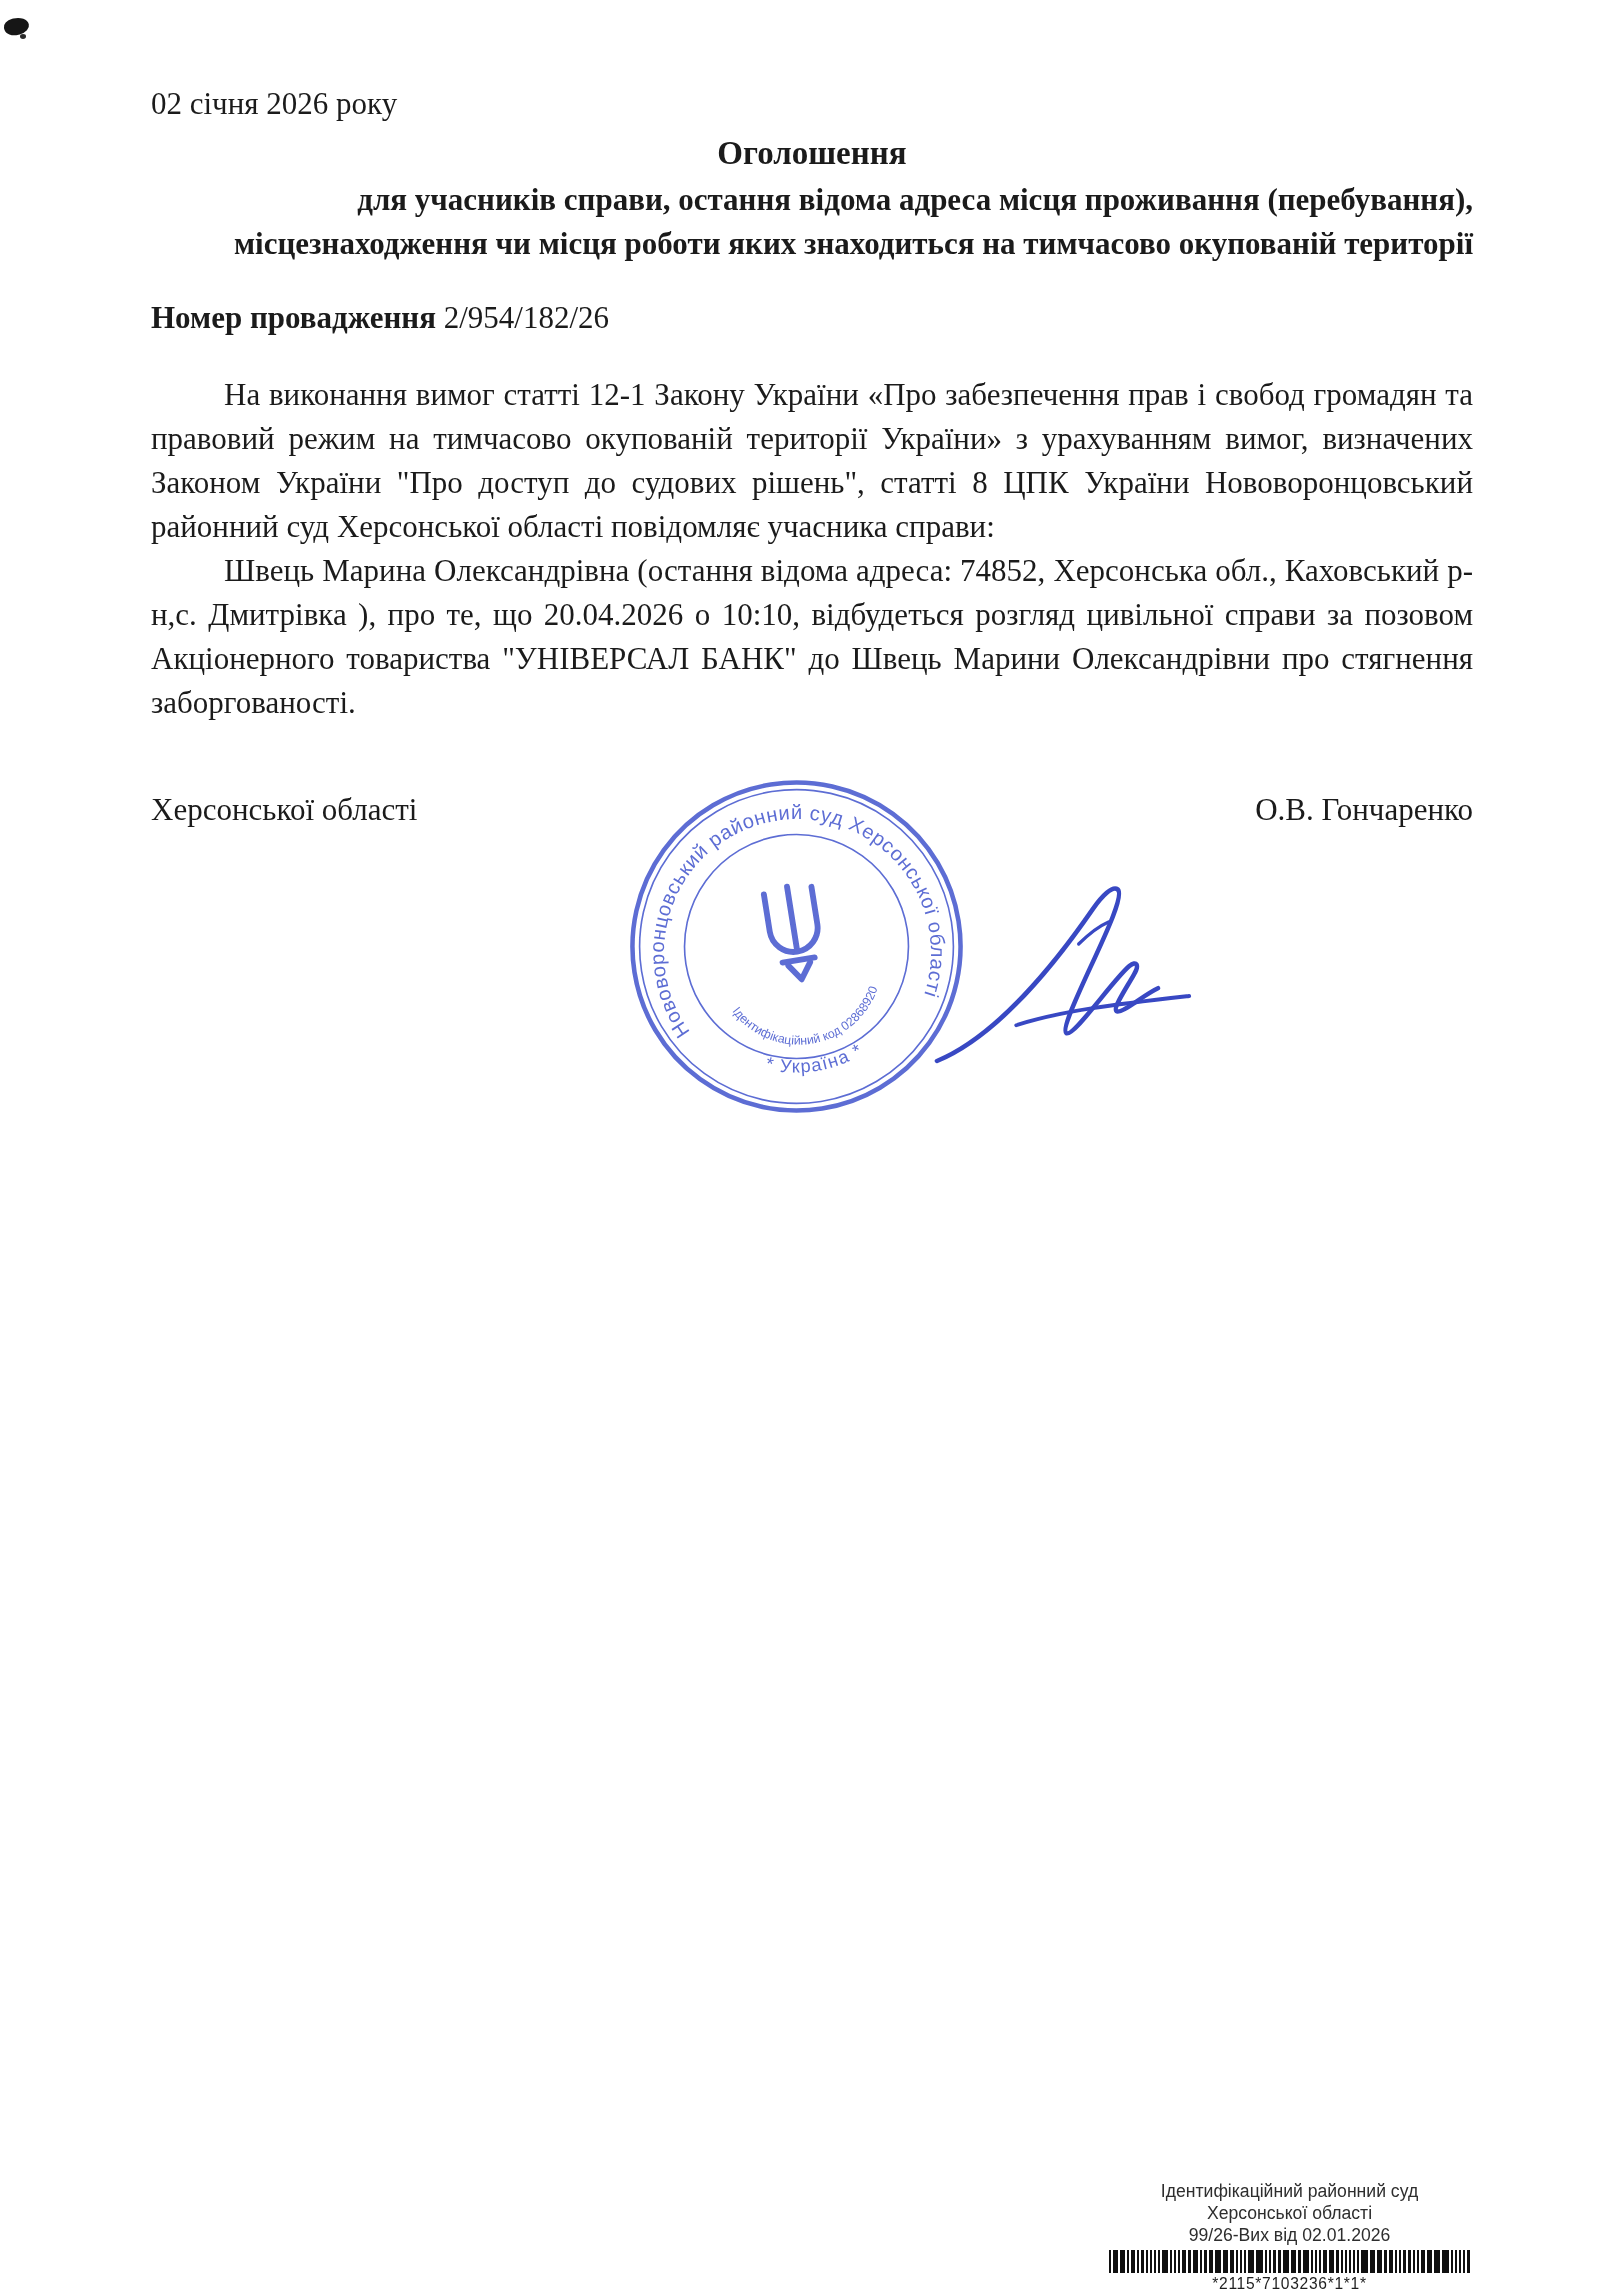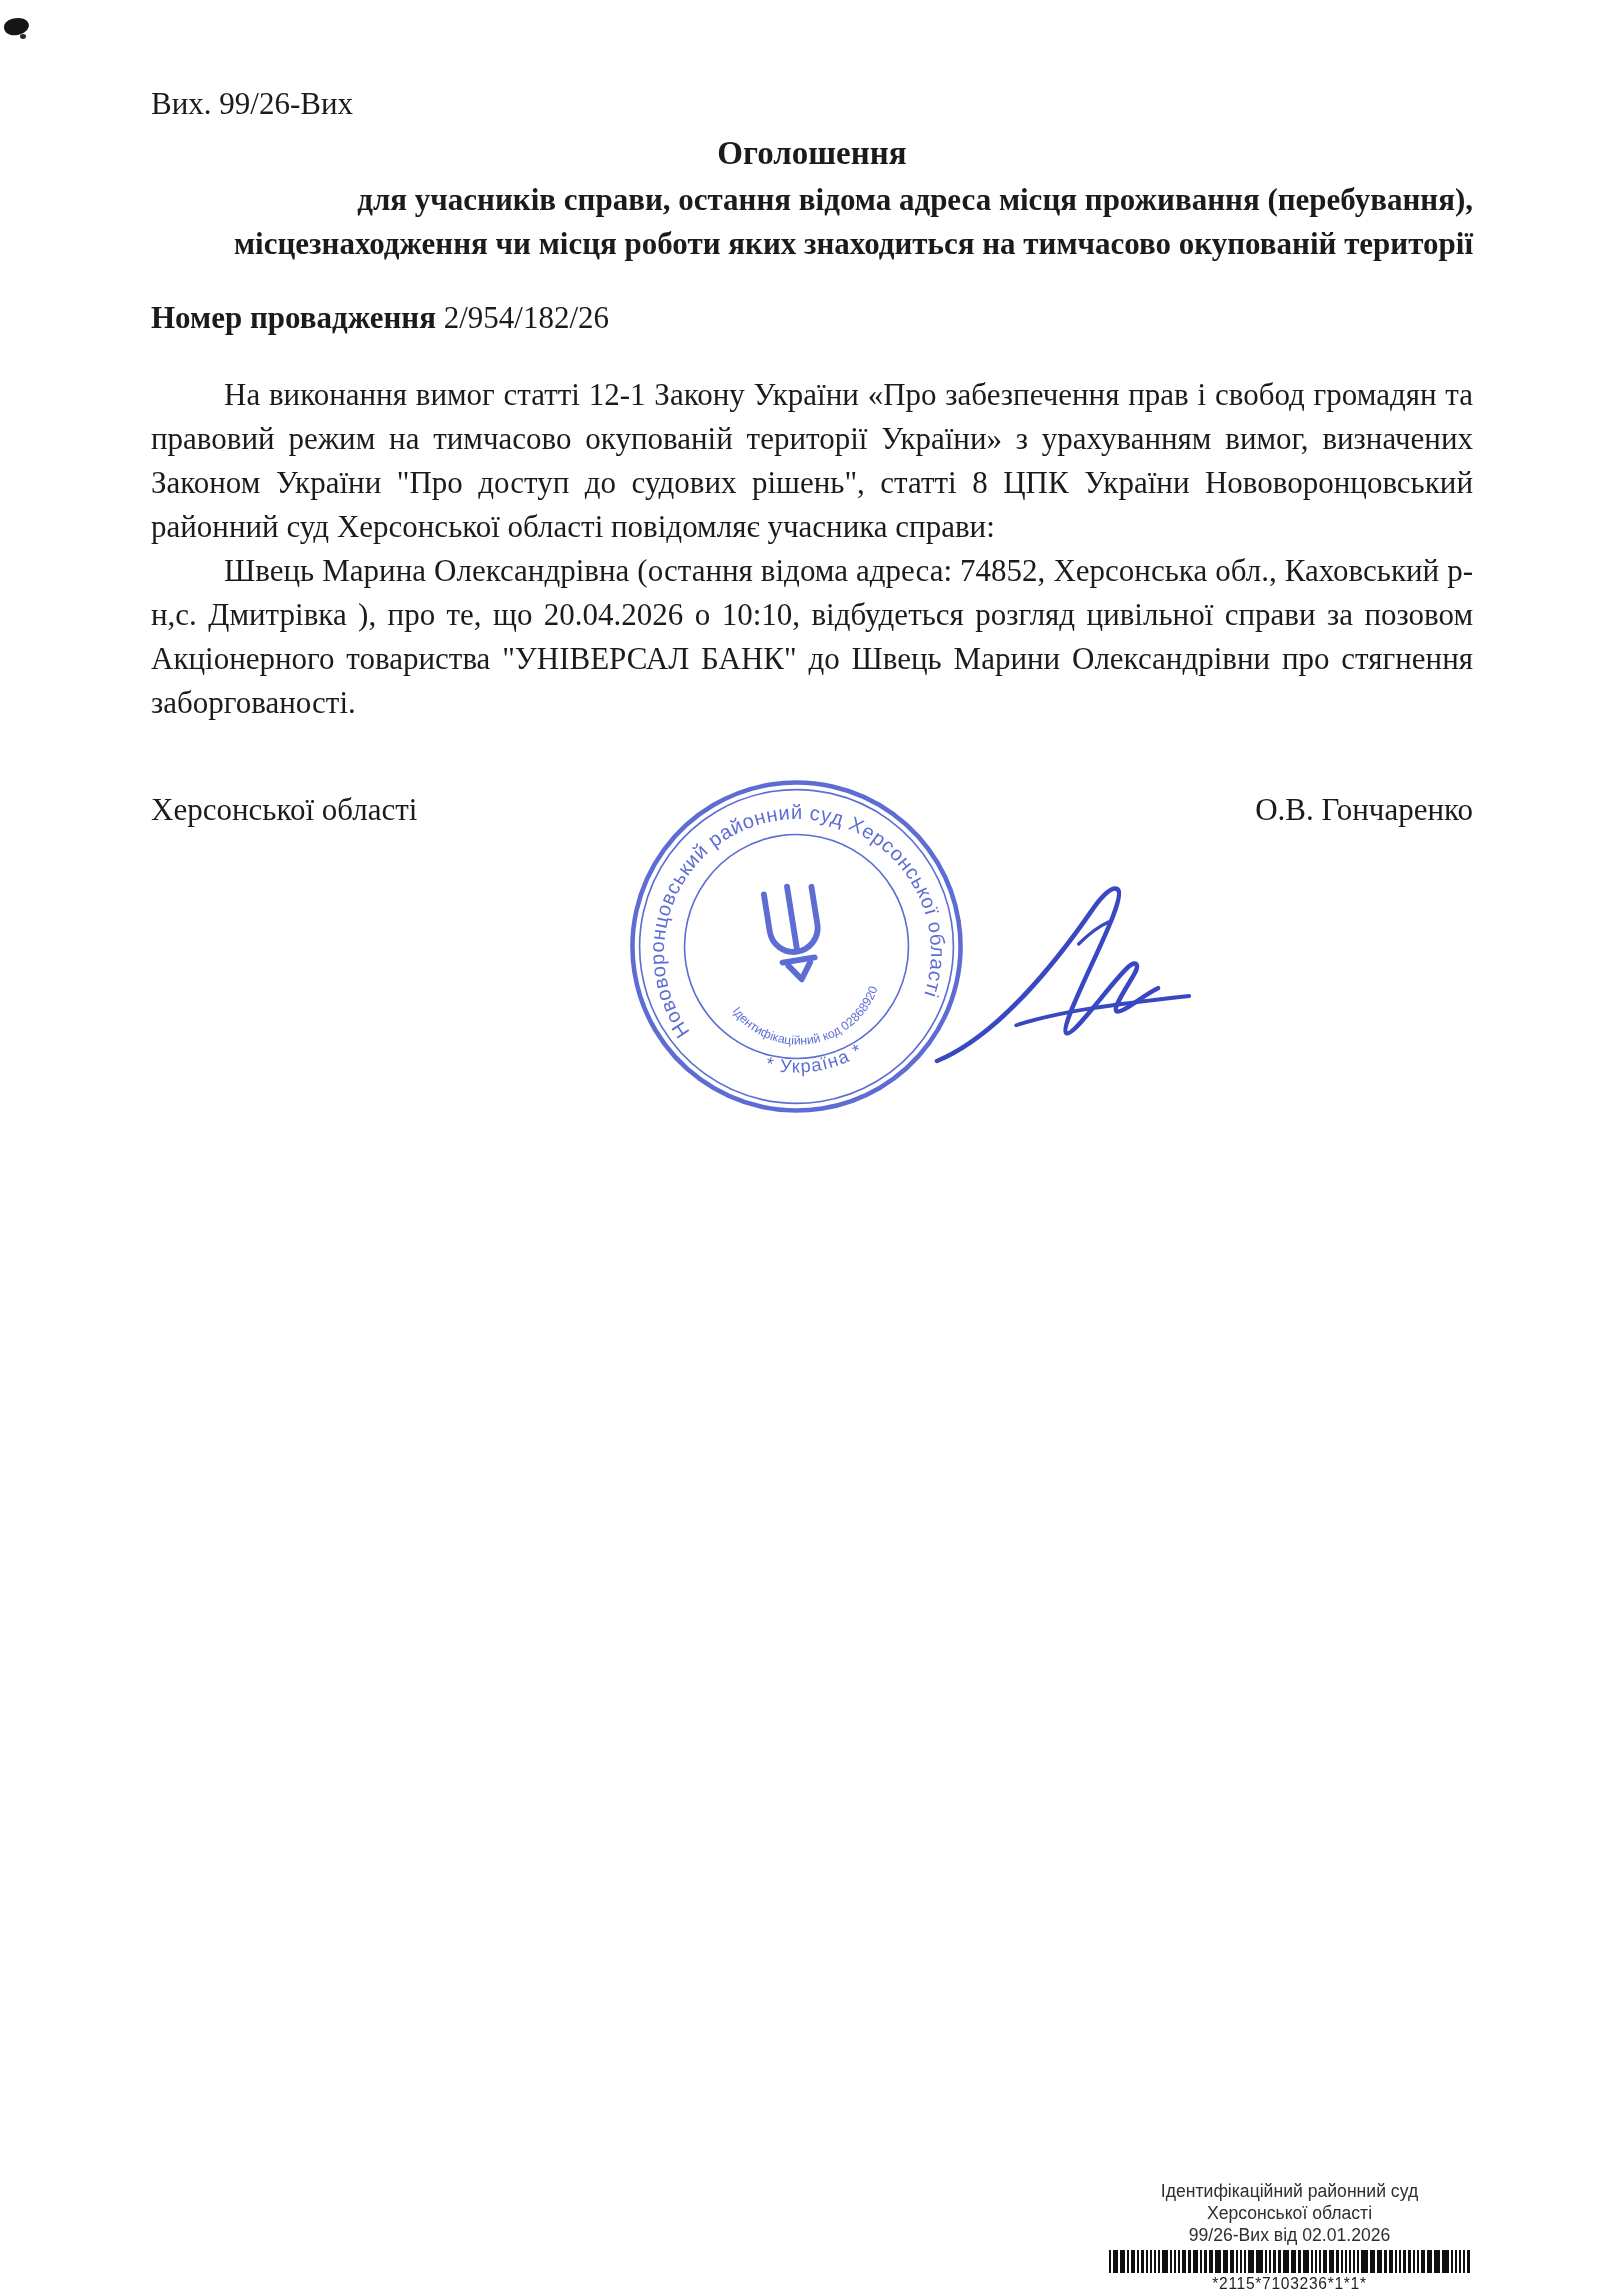--- a/index.html
+++ b/index.html
@@ -120,21 +120,21 @@
 </style>
 </head>
 <body>
 
 <div class="page">
 
   <div class="artifact"></div>
   <div class="artifact2"></div>
 
   <div class="content">
-    <div class="line">Вих. 99/26-Вих</div>
+    <div class="line">02 січня 2026 року</div>
 
     <div class="doc-title">Оголошення</div>
     <div class="doc-subtitle">для учасників справи, остання відома адреса місця проживання (перебування), місцезнаходження чи місця роботи яких знаходиться на тимчасово окупованій території</div>
 
     <div class="case-block">
       <div class="proc-line"><span class="bold">Номер провадження</span><span> 2/954/182/26</span></div>
     </div>
 
     <p class="para indent para1">На виконання вимог статті 12-1 Закону України «Про забезпечення прав і свобод громадян та правовий режим на тимчасово окупованій території України» з урахуванням вимог, визначених Законом України "Про доступ до судових рішень", статті 8 ЦПК України Нововоронцовський районний суд Херсонської області повідомляє учасника справи:</p>
     <p class="para indent">Швець Марина Олександрівна (остання відома адреса: 74852, Херсонська обл., Каховський р-н,с. Дмитрівка ), про те, що 20.04.2026 о 10:10, відбудеться розгляд цивільної справи за позовом Акціонерного товариства "УНІВЕРСАЛ БАНК" до Швець Марини Олександрівни про стягнення заборгованості.</p>

